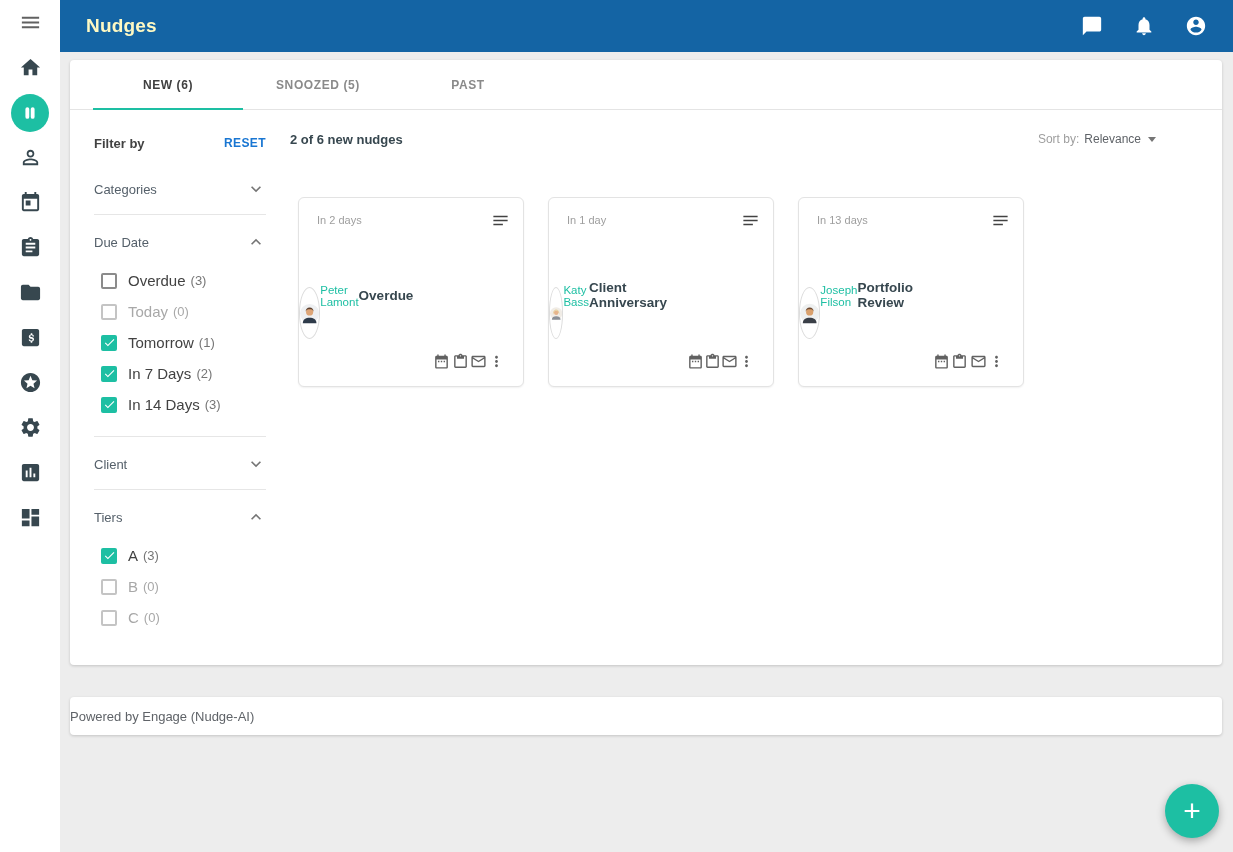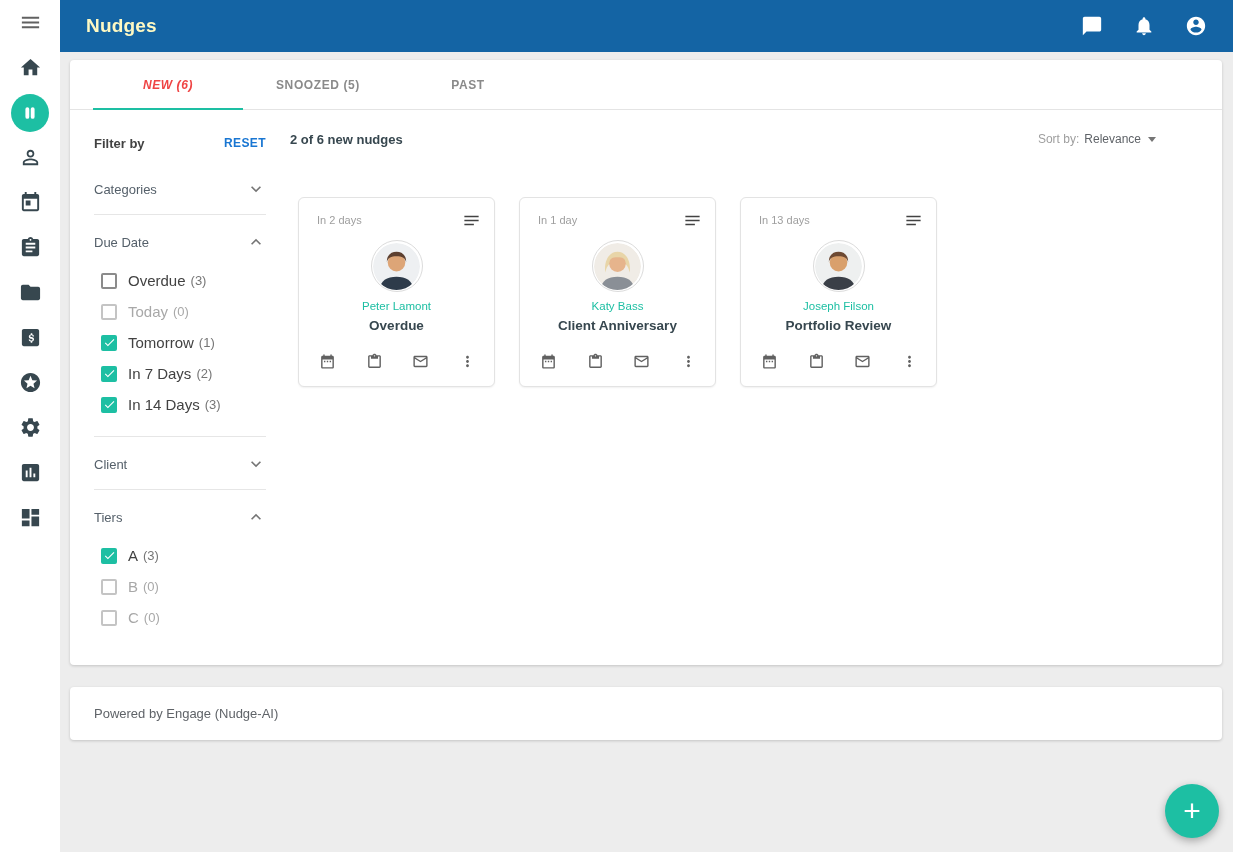--- a/index.html
+++ b/index.html
@@ -24,21 +24,21 @@
   .topbar .tb-icon svg { width:22px; height:22px; fill:#ffffff; }
 
   .content-bg { flex:1; background:#ededed; padding:8px 11px 0 10px; }
 
   .panel { background:#ffffff; border-radius:4px; box-shadow:0 1px 3px rgba(0,0,0,.18); }
   .main-panel { height:605px; display:flex; flex-direction:column; }
 
   
   .tabs { height:50px; border-bottom:1px solid #e4e4e4; display:flex; padding-left:23px; flex:0 0 50px; }
   .tab { width:150px; display:flex; align-items:center; justify-content:center; font-size:12px; font-weight:bold; letter-spacing:.6px; color:#8a8a8a; cursor:pointer; position:relative; }
-  .tab.active { color:#ef4444;font-style:italic; }
+  .tab.active { color:#404040; }
   .tab.active::after { content:""; position:absolute; left:0; right:0; bottom:-1px; height:2px; background:#1dbfa3; }
 
   .panel-body { flex:1; display:flex; padding:22px 24px 0 24px; }
 
   
   .filters { width:172px; flex:0 0 172px; margin-right:24px; }
   .filter-head { display:flex; align-items:center; justify-content:space-between; height:22px; margin-bottom:16px; }
   .filter-title { font-size:13px; font-weight:bold; color:#424242; }
   .reset { font-size:12px; font-weight:bold; color:#1976d2; letter-spacing:.4px; cursor:pointer; }
   .fsection-head { display:flex; align-items:center; justify-content:space-between; height:38px; cursor:pointer; }
@@ -60,35 +60,35 @@
   
   .nudges { flex:1; }
   .nudges-head { display:flex; align-items:flex-start; justify-content:space-between; height:22px; }
   .summary { font-size:13px; font-weight:bold; color:#37474f; }
   .sort { display:flex; align-items:center; cursor:pointer; margin-right:42px; }
   .sort-label { font-size:12px; color:#9e9e9e; margin-right:5px; }
   .sort-value { font-size:12px; color:#5f6368; }
   .caret { width:0; height:0; border-left:4px solid transparent; border-right:4px solid transparent; border-top:5px solid #757575; margin-left:7px; }
 
   .cards { display:flex; gap:24px; margin-top:43px; padding-left:8px; }
-  .card { width:197px; height:190px; background:#fff; border:1px solid #e3e3e3; border-radius:6px; box-shadow:0 1px 2px rgba(0,0,0,.06); position:relative; display:flex; flex-direction:column; align-items:center; }
+  .card { width:226px; height:190px; background:#fff; border:1px solid #e3e3e3; border-radius:6px; box-shadow:0 1px 2px rgba(0,0,0,.06); position:relative; display:flex; flex-direction:row; align-items:center; }
   .card-top { position:absolute; top:13px; left:18px; right:13px; display:flex; justify-content:space-between; align-items:flex-start; }
   .due { font-size:11px; color:#9e9e9e; padding-top:3px; }
   .notes-ic { cursor:pointer; display:flex; }
   .notes-ic svg { width:19px; height:19px; fill:#424242; }
   .avatar { margin-top:42px; width:52px; height:52px; border-radius:50%; border:1px solid #dcdcdc; background:#fff; display:flex; align-items:center; justify-content:center; overflow:hidden; }
   .avatar svg { width:47px; height:47px; border-radius:50%; }
   .client-name { margin-top:8px; font-size:11.5px; color:#1dbfa3; cursor:pointer; }
   .card-title { margin-top:6px; font-size:13.5px; font-weight:bold; color:#37474f; }
   .card-actions { margin-top:auto; width:100%; padding:10px 18px 16px 20px; display:flex; justify-content:space-between; align-items:center; }
   .act { cursor:pointer; display:flex; }
   .act svg { width:17px; height:17px; fill:#616161; }
 
   
-  .footer-panel { margin-top:22px; height:53px; display:flex; align-items:center; padding-left:24px; }
+  .footer-panel { margin-top:32px; height:38px; display:flex; align-items:center; }
   .footer-text { font-size:13px; color:#5f6368; }
 
   
   .fab { position:fixed; right:14px; bottom:14px; width:54px; height:54px; border-radius:50%; background:#1dbfa3; border:none; color:#fff; font-size:30px; font-weight:300; line-height:1; cursor:pointer; box-shadow:0 3px 8px rgba(0,0,0,.3); display:flex; align-items:center; justify-content:center; font-family:"Liberation Sans","DejaVu Sans",sans-serif; }
 </style>
 </head>
 <body>
 
 <aside class="rail">
   <div class="rail-top rail-item menu">

